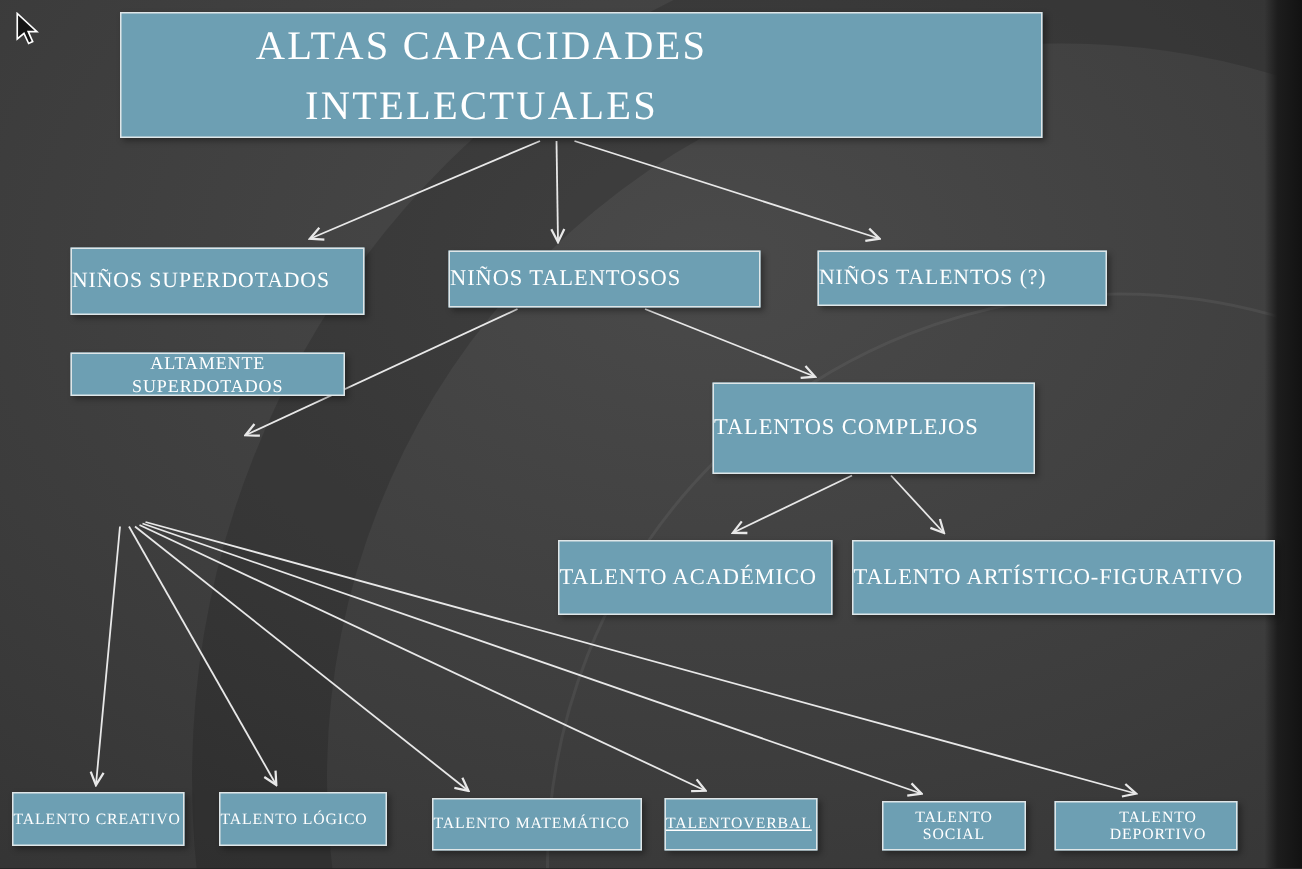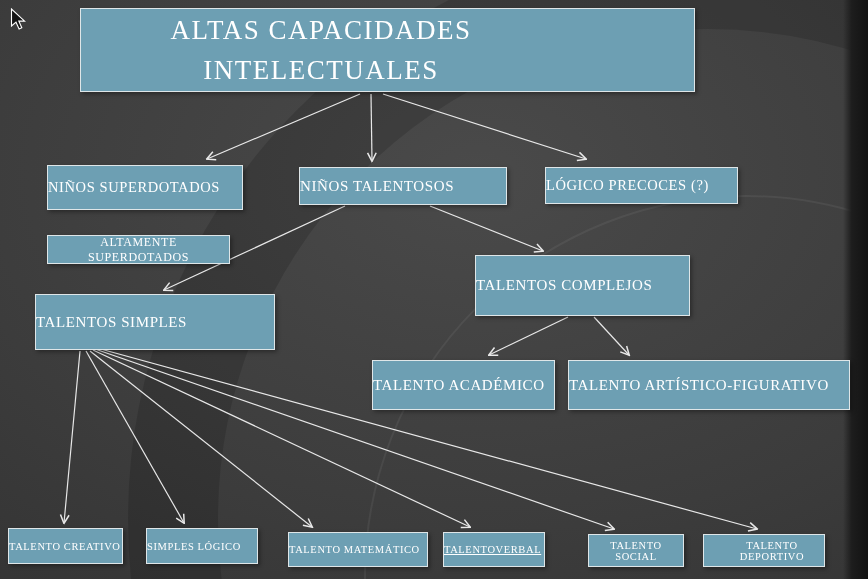--- a/index.html
+++ b/index.html
@@ -79,28 +79,27 @@
     <line x1="95" y1="349" x2="614" y2="529" stroke="#e8e8e8" stroke-width="1.2" marker-end="url(#ah)"></line>
     <line x1="97" y1="348" x2="757" y2="529" stroke="#e8e8e8" stroke-width="1.2" marker-end="url(#ah)"></line>
   </svg>
 
   <div class="box title-box">
     <span>ALTAS CAPACIDADES INTELECTUALES</span>
   </div>
 
   <div class="box n-superdotados">NIÑOS SUPERDOTADOS</div>
   <div class="box n-talentosos">NIÑOS TALENTOSOS</div>
-  <div class="box n-precoces">LÓGICO PRECOCES (?)</div>
+  <div class="box n-precoces">NIÑOS TALENTOS (?)</div>
   <div class="box n-altamente">ALTAMENTE SUPERDOTADOS</div>
-  <div class="box n-simples">TALENTOS SIMPLES</div>
   <div class="box n-complejos">TALENTOS COMPLEJOS</div>
   <div class="box n-academico">TALENTO ACADÉMICO</div>
   <div class="box n-creativo">TALENTO CREATIVO</div>
   <div class="box n-artistico">TALENTO ARTÍSTICO-FIGURATIVO</div>
-  <div class="box n-logico">SIMPLES LÓGICO</div>
+  <div class="box n-logico">TALENTO LÓGICO</div>
   <div class="box n-matematico">TALENTO MATEMÁTICO</div>
   <div class="box n-verbal">TALENTOVERBAL</div>
   <div class="box n-social">TALENTO SOCIAL</div>
   <div class="box n-deportivo">TALENTO DEPORTIVO</div>
 
   <svg class="cursor" width="20" height="24">
     <path d="M1.5,1 L1.5,18 L6,14.2 L9.1,21 L11.8,19.7 L8.8,13.1 L14.6,13.1 Z" fill="#141414" stroke="#ffffff" stroke-width="1.1"></path>
   </svg>
 
 </div>

